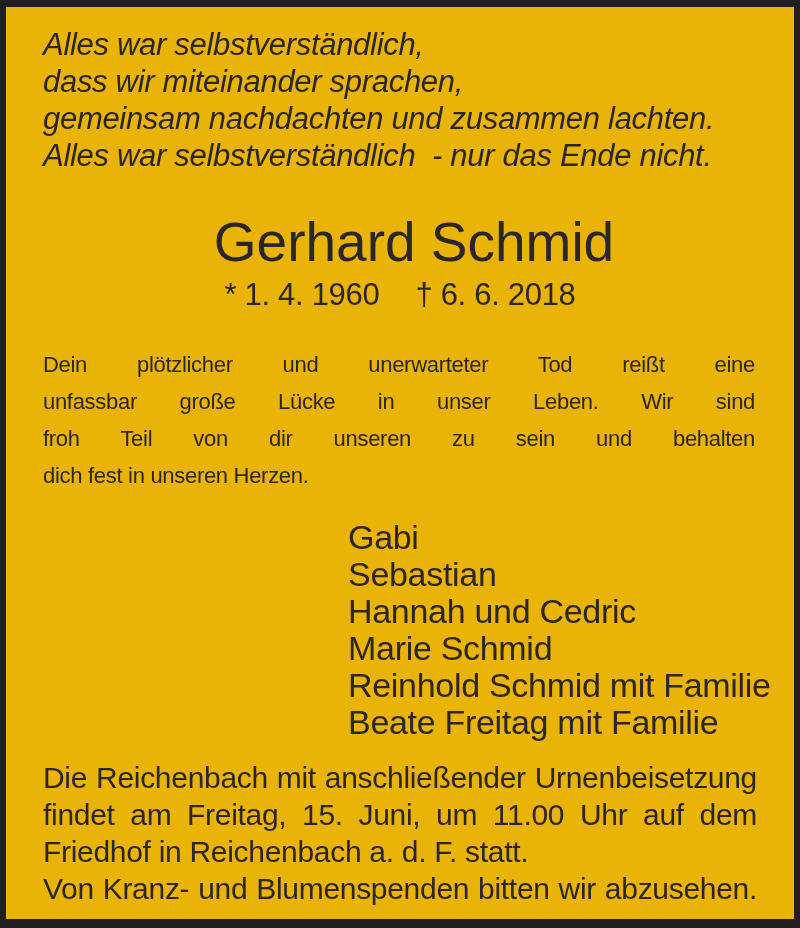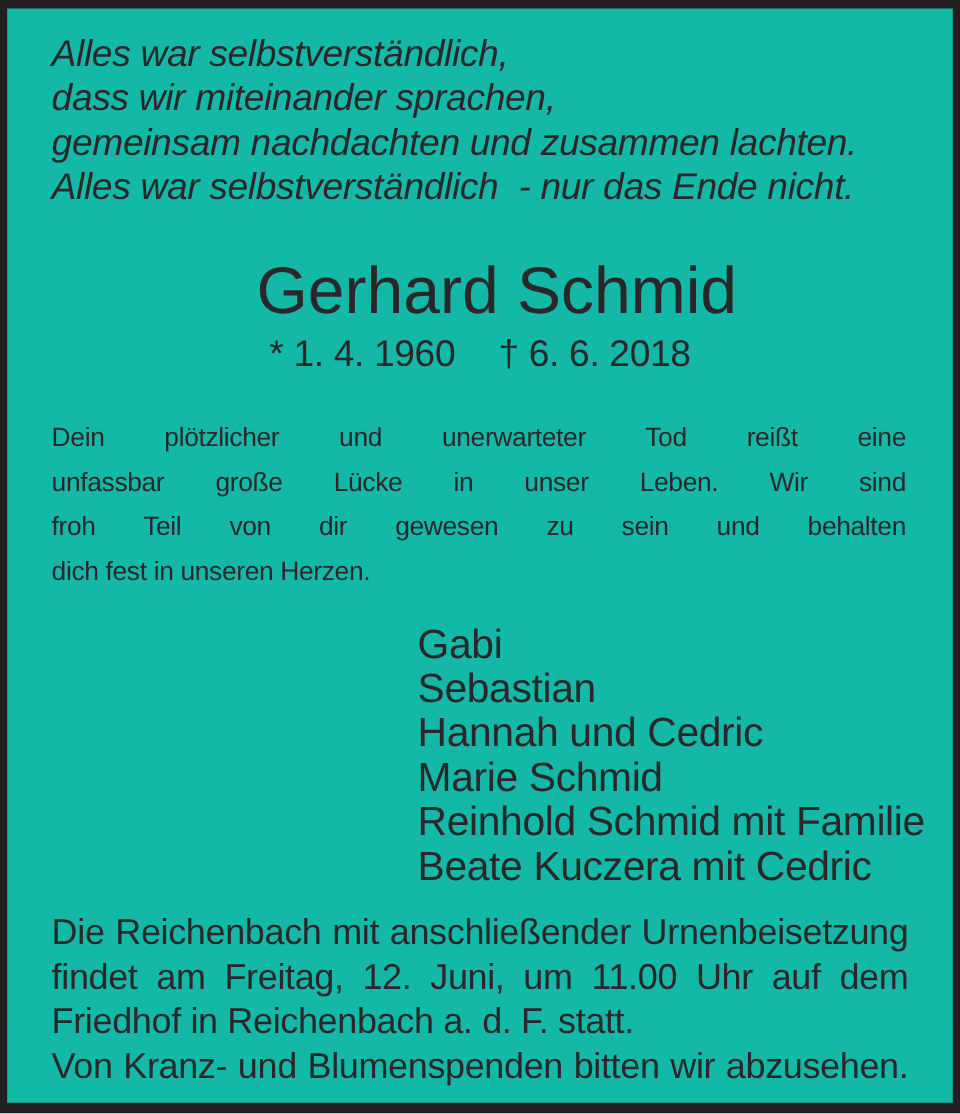--- a/index.html
+++ b/index.html
@@ -6,21 +6,21 @@
     margin: 0;
     padding: 0;
     background: #ffffff;
     font-family: "Liberation Sans", sans-serif;
   }
   .page {
     position: relative;
     width: 800px;
     height: 928px;
     box-sizing: border-box;
-    background: #14b8a6;
+    background: #eab308;
     overflow: hidden;
   }
   .frame {
     position: absolute;
     inset: 0;
     border-top: 7px solid #231f20;
     border-bottom: 9px solid #231f20;
     border-left: 6px solid #231f20;
     border-right: 6px solid #231f20;
     box-sizing: border-box;
@@ -104,32 +104,32 @@
 
   <div class="name txt">Gerhard Schmid</div>
 
   <div class="dates txt">
     <span class="birth">* 1. 4. 1960</span><span class="death">† 6. 6. 2018</span>
   </div>
 
   <div class="tribute txt">
     <div class="line just">Dein plötzlicher und unerwarteter Tod reißt eine</div>
     <div class="line just">unfassbar große Lücke in unser Leben. Wir sind</div>
-    <div class="line just">froh Teil von dir gewesen zu sein und behalten</div>
+    <div class="line just">froh Teil von dir unseren zu sein und behalten</div>
     <div class="line">dich fest in unseren Herzen.</div>
   </div>
 
   <div class="mourners txt">
     <div class="line">Gabi</div>
     <div class="line">Sebastian</div>
     <div class="line">Hannah und Cedric</div>
     <div class="line">Marie Schmid</div>
     <div class="line">Reinhold Schmid mit Familie</div>
-    <div class="line">Beate Kuczera mit Cedric</div>
+    <div class="line">Beate Freitag mit Familie</div>
   </div>
 
   <div class="funeral txt">
     <div class="line just">Die Reichenbach mit anschließender Urnenbeisetzung</div>
-    <div class="line just">findet am Freitag, 12. Juni, um 11.00 Uhr auf dem</div>
+    <div class="line just">findet am Freitag, 15. Juni, um 11.00 Uhr auf dem</div>
     <div class="line">Friedhof in Reichenbach a. d. F. statt.</div>
     <div class="line just">Von Kranz- und Blumenspenden bitten wir abzusehen.</div>
   </div>
 </div>
 
 </body></html>

